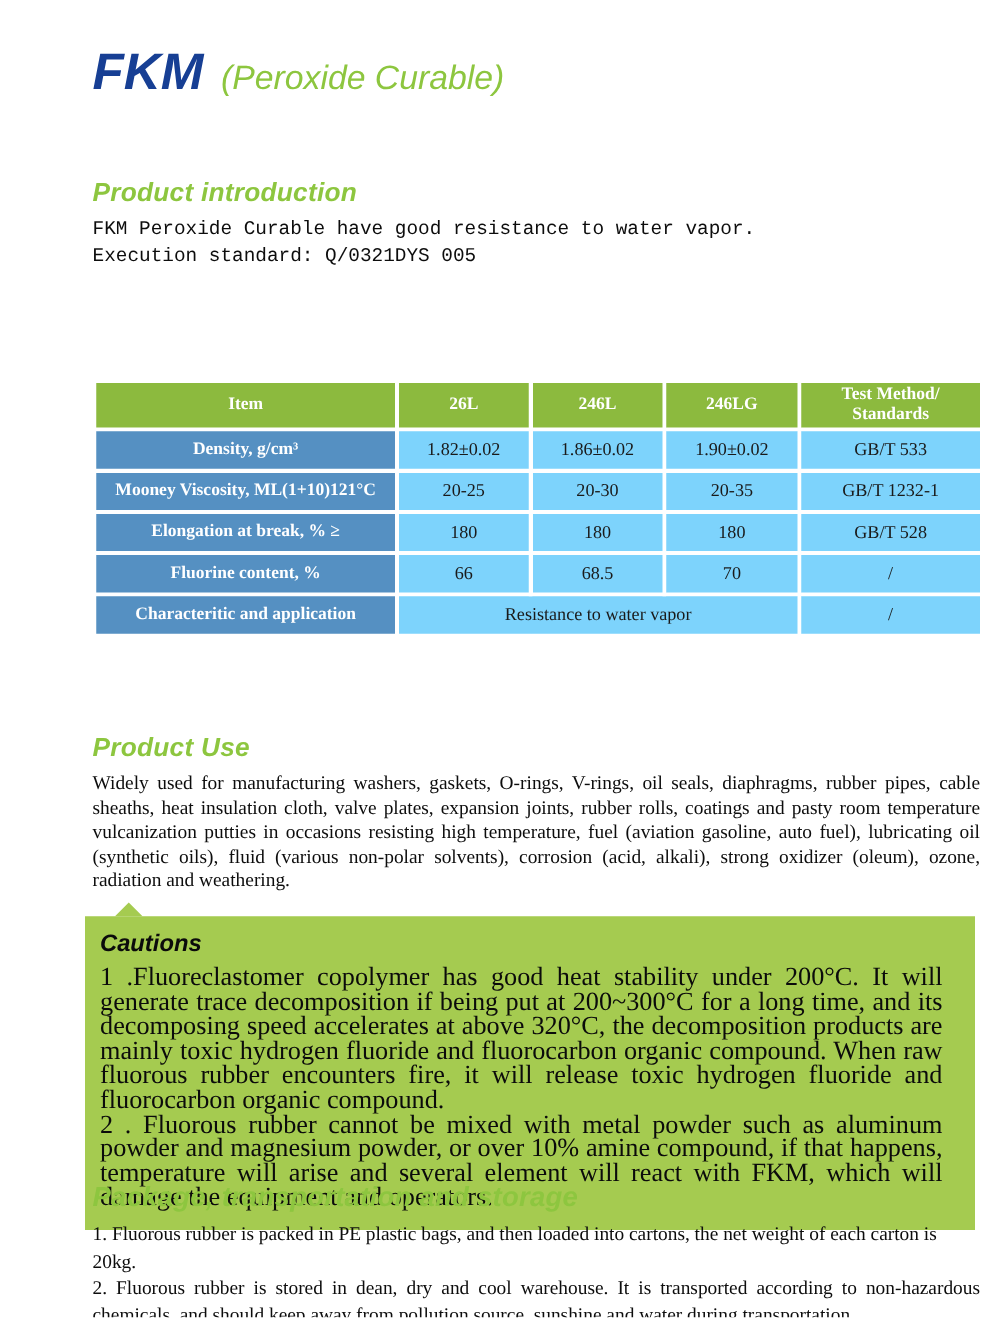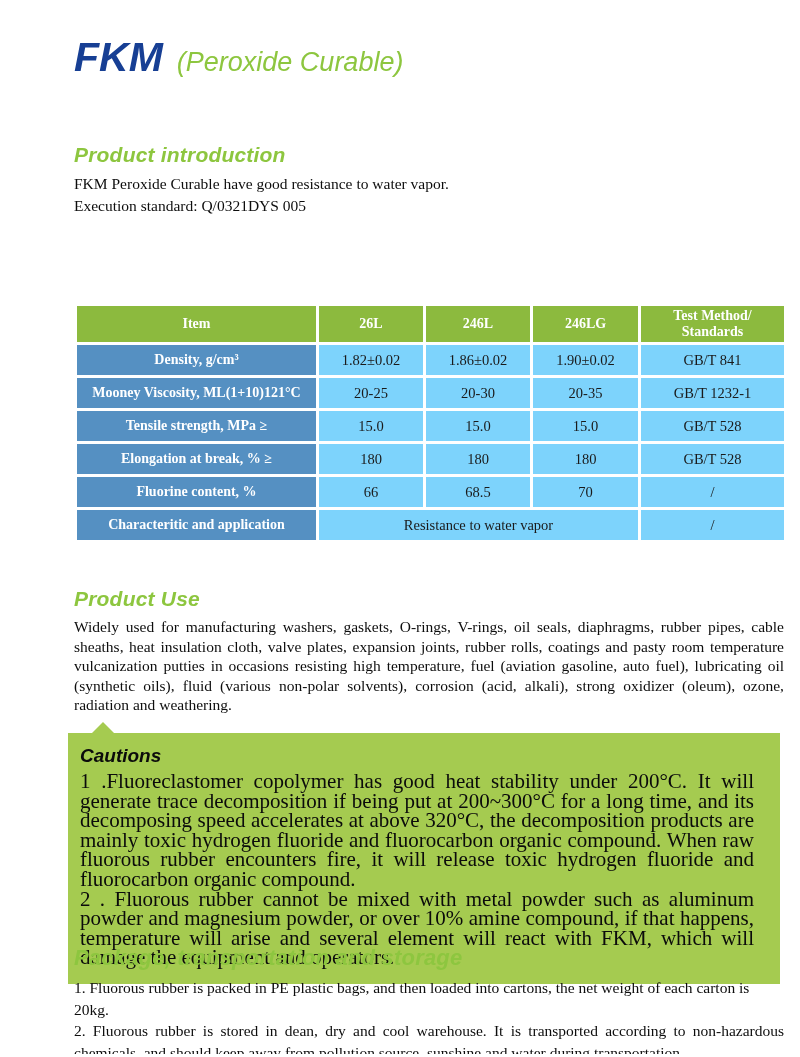--- a/index.html
+++ b/index.html
@@ -124,21 +124,21 @@
 <body>
 
 <div class="page">
 
   <div class="logo">
     <span class="logo-title">FKM</span>
     <span class="logo-subtitle">(Peroxide Curable)</span>
   </div>
 
   <div class="abs sec-heading" style="top:143px;">Product introduction</div>
-  <div class="abs body-text" style="top:173px;">
+  <div class="abs body-text" style="top:173px;font-family:Liberation Mono, monospace;">
     <div>FKM Peroxide Curable have good resistance to water vapor.</div>
     <div>Execution standard: Q/0321DYS 005</div>
   </div>
 
 
   <table class="tech abs" style="top:303px;">
     <colgroup>
       <col style="width:242px">
         <col style="width:107px">
         <col style="width:107px">
@@ -152,37 +152,30 @@
       <th>246L</th>
       <th>246LG</th>
       <th class="pre">Test Method/
 Standards</th>
     </tr>
     <tr>
       <td class="item">Density, g/cm³</td>
       <td class="val">1.82±0.02</td>
       <td class="val">1.86±0.02</td>
       <td class="val">1.90±0.02</td>
-      <td class="val">GB/T 841</td>
+      <td class="val">GB/T 533</td>
     </tr>
     <tr>
       <td class="item">Mooney Viscosity, ML(1+10)121°C</td>
       <td class="val">20-25</td>
       <td class="val">20-30</td>
       <td class="val">20-35</td>
       <td class="val">GB/T 1232-1</td>
     </tr>
     <tr>
-      <td class="item">Tensile strength, MPa ≥</td>
-      <td class="val">15.0</td>
-      <td class="val">15.0</td>
-      <td class="val">15.0</td>
-      <td class="val">GB/T 528</td>
-    </tr>
-    <tr>
       <td class="item">Elongation at break, % ≥</td>
       <td class="val">180</td>
       <td class="val">180</td>
       <td class="val">180</td>
       <td class="val">GB/T 528</td>
     </tr>
     <tr>
       <td class="item">Fluorine content, %</td>
       <td class="val">66</td>
       <td class="val">68.5</td>

